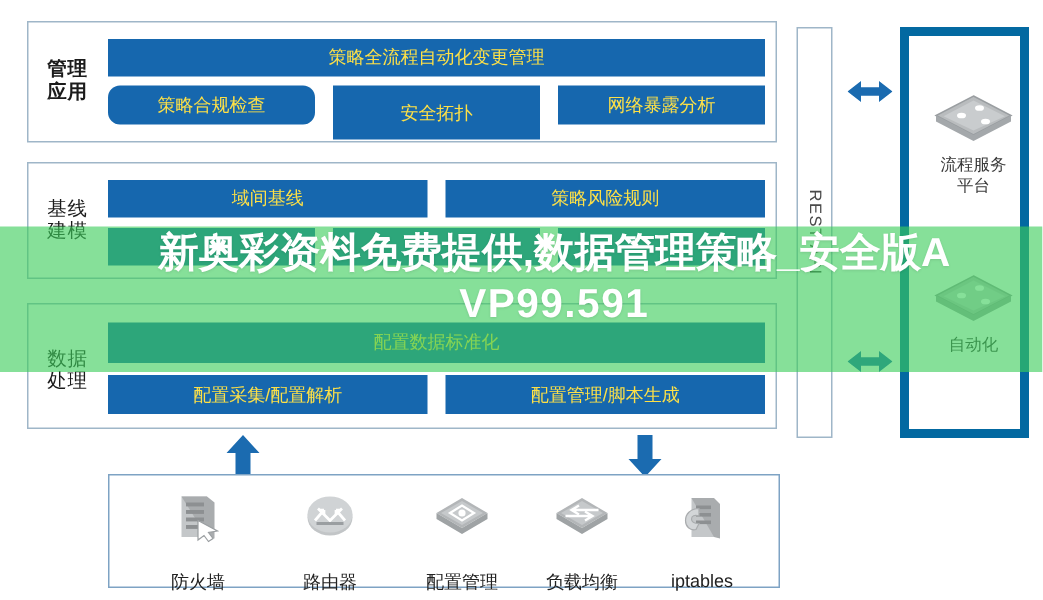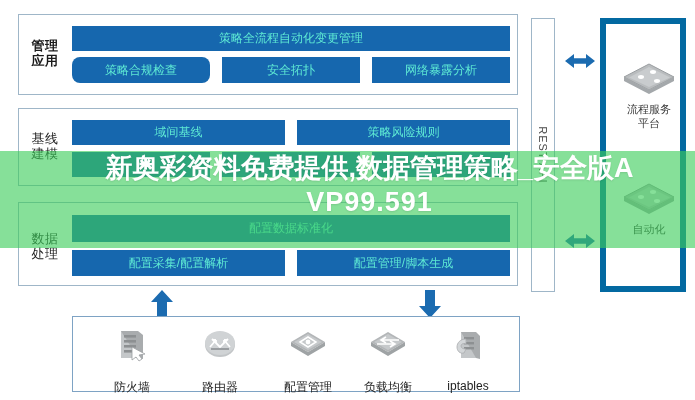--- a/index.html
+++ b/index.html
@@ -25,21 +25,21 @@
     width:42px;
     text-align:center;
     font-size:13px;
     line-height:15px;
     color:#1b1b1b;
     letter-spacing:0.5px;
   }
   .blue-box{
     position:absolute;
     background:#1667ae;
-    color:#5eead4;
+    color:#fde047;
     font-size:12px;
     display:flex;
     align-items:center;
     justify-content:center;
     box-sizing:border-box;
     white-space:nowrap;
   }
 
   
   .rest-col{
@@ -142,21 +142,21 @@
 <div id="stage">
 
   <div class="panel" style="left:18px;top:14px;width:500px;height:81px;">
   </div>
   <div class="row-label" style="left:24px;top:38px;font-weight:bold;">
     <div>管理</div>
     <div>应用</div>
   </div>
   <div class="blue-box" style="left:72px;top:26px;width:438px;height:25px;">策略全流程自动化变更管理</div>
   <div class="blue-box" style="left:72px;top:57px;width:138px;height:26px;border-radius:8px;">策略合规检查</div>
-  <div class="blue-box" style="left:222px;top:57px;width:138px;height:26px;">安全拓扑</div>
+  <div class="blue-box" style="left:222px;top:57px;width:138px;height:36px;">安全拓扑</div>
   <div class="blue-box" style="left:372px;top:57px;width:138px;height:26px;">网络暴露分析</div>
 
   <div class="panel" style="left:18px;top:108px;width:500px;height:78px;">
   </div>
   <div class="row-label" style="left:24px;top:131px;">
     <div>基线</div>
     <div>建模</div>
   </div>
   <div class="blue-box" style="left:72px;top:120px;width:213px;height:25px;">域间基线</div>
   <div class="blue-box" style="left:297px;top:120px;width:213px;height:25px;">策略风险规则</div>

